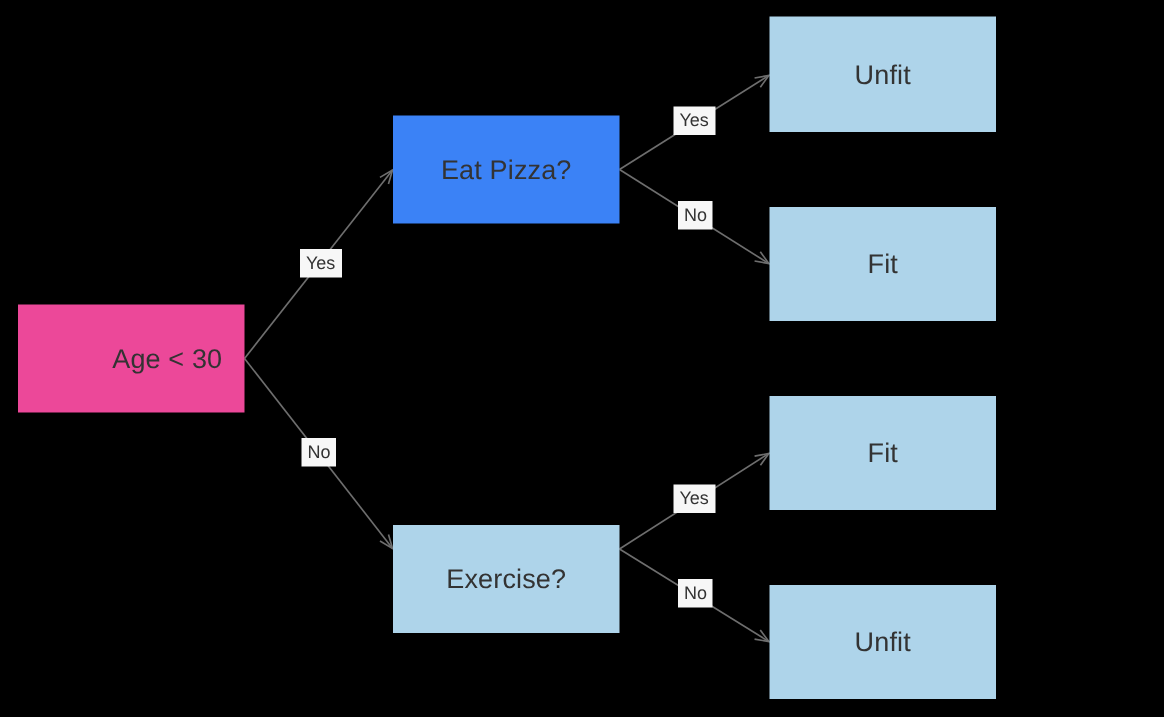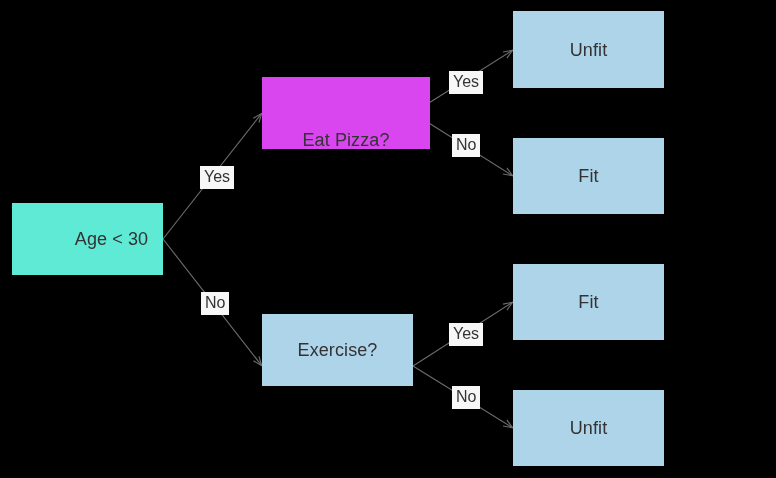--- a/index.html
+++ b/index.html
@@ -37,21 +37,21 @@
     text-align: center;
     user-select: none;
   }
   .node-label {
     pointer-events: none;
   }
   .edge-label {
     position: absolute;
     background: #f7f7f7;
     color: #333333;
-    font-size: 16px;
+    font-size: 12px;
     line-height: 1;
     padding: 3px 4px 4px 4px;
     box-sizing: border-box;
     text-align: center;
     white-space: nowrap;
     user-select: none;
   }
 </style>
 </head>
 <body>
@@ -79,27 +79,27 @@
         <line x1="413" y1="366" x2="512.5788642996692" y2="302.2695268482117" stroke="#6e6e6e" stroke-width="1.1"></line>
         <polyline points="506.9390150008398,310.1531871584034 512.5788642996692,302.2695268482117 503.05782838659155,304.08883307364056" fill="none" stroke="#6e6e6e" stroke-width="1.1"></polyline>
       </g>
       <g>
         <line x1="413" y1="366" x2="512.5750486541438" y2="427.73653016556915" stroke="#6e6e6e" stroke-width="1.1"></line>
         <polyline points="503.0289416208303,426.05372283597865 512.5750486541438,427.73653016556915 506.82290723663436,419.9344234556495" fill="none" stroke="#6e6e6e" stroke-width="1.1"></polyline>
       </g>
     </svg>
 
   <div id="node-layer">
-      <div class="node" style="left: 12px; top: 203px; width: 151px; height: 72px; background: #5eead4; color: rgb(51, 51, 51); padding-left: 48px;">
+      <div class="node" style="left: 12px; top: 203px; width: 151px; height: 72px; background: #ec4899; color: rgb(51, 51, 51); padding-left: 48px;">
         <span class="node-label">Age &lt; 30</span>
       </div>
-      <div class="node" style="left: 262px; top: 77px; width: 168px; height: 72px; background: #d946ef; color: rgb(51, 51, 51); align-items: flex-end;">
+      <div class="node" style="left: 262px; top: 77px; width: 151px; height: 72px; background: #3b82f6; color: rgb(51, 51, 51);">
         <span class="node-label">Eat Pizza?</span>
       </div>
-      <div class="node" style="left: 262px; top: 314px; width: 151px; height: 72px; background: rgb(174, 212, 234); color: rgb(51, 51, 51);">
+      <div class="node" style="left: 262px; top: 350px; width: 151px; height: 72px; background: rgb(174, 212, 234); color: rgb(51, 51, 51);">
         <span class="node-label">Exercise?</span>
       </div>
       <div class="node" style="left: 513px; top: 11px; width: 151px; height: 77px; background: rgb(174, 212, 234); color: rgb(51, 51, 51);">
         <span class="node-label">Unfit</span>
       </div>
       <div class="node" style="left: 513px; top: 138px; width: 151px; height: 76px; background: rgb(174, 212, 234); color: rgb(51, 51, 51);">
         <span class="node-label">Fit</span>
       </div>
       <div class="node" style="left: 513px; top: 264px; width: 151px; height: 76px; background: rgb(174, 212, 234); color: rgb(51, 51, 51);">
         <span class="node-label">Fit</span>

